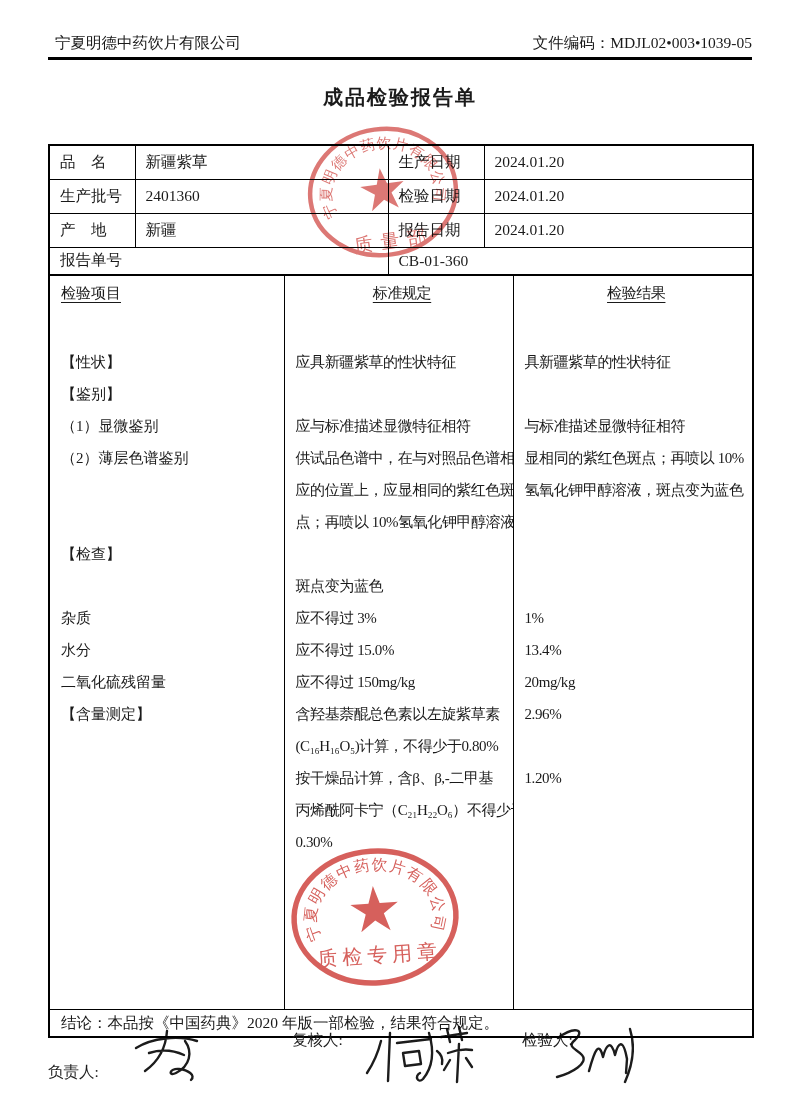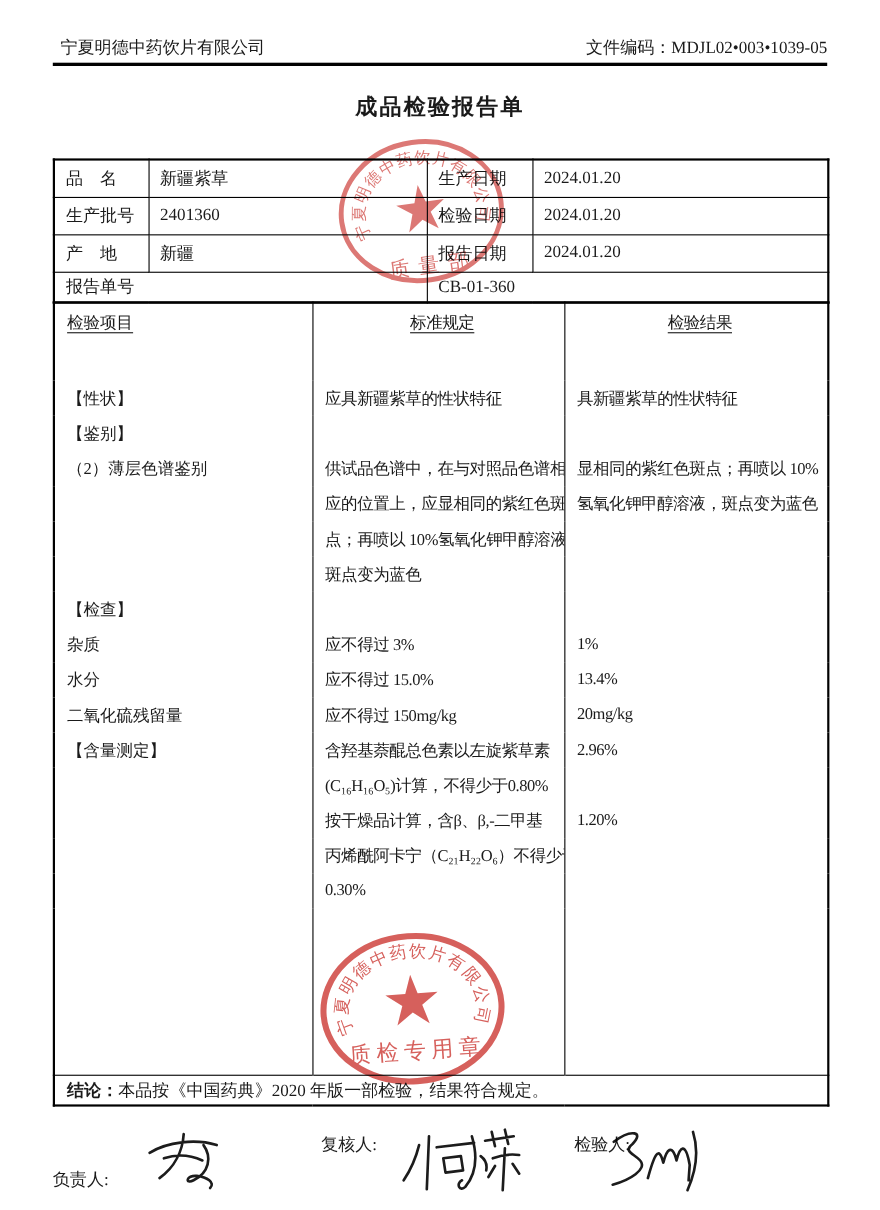--- a/index.html
+++ b/index.html
@@ -30,21 +30,21 @@
 
   .main { left:48px; top:274px; width:704px; border:2px solid #000; }
   .main td { font-size:15px; vertical-align:middle; padding:0 4px 0 11px; }
   .main td.c2, .main td.c3 { border-left:1px solid #000; letter-spacing:-0.4px; }
   .main tr.hdr td { height:62px; vertical-align:top; padding-top:8px; }
   .main tr.hdr td.c2, .main tr.hdr td.c3 { text-align:center; }
   .main tr.ln td { height:32px; }
   .main tr.fill td { height:151px; }
   .main tr.concl td { border-top:1px solid #000; height:26px; font-size:15.5px; letter-spacing:0; }
   .uline { text-decoration:underline; text-underline-offset:4px; }
-  .bold { font-weight:bold; }
+  .bold { font-weight:normal; }
 
   
   .sig-label { font-size:15.5px; }
   .sig-l1 { left:48px;  top:1062px; }
   .sig-l2 { left:292px; top:1030px; }
   .sig-l3 { left:522px; top:1030px; }
 
   
   .overlay { position:absolute; left:0; top:0; width:800px; height:1100px;
              pointer-events:none; mix-blend-mode:multiply; }
@@ -108,42 +108,47 @@
         <td class="c1">【性状】</td>
         <td class="c2">应具新疆紫草的性状特征</td>
         <td class="c3">具新疆紫草的性状特征</td>
       </tr>
   <tr class="ln">
         <td class="c1">【鉴别】</td>
         <td class="c2"></td>
         <td class="c3"></td>
       </tr>
   <tr class="ln">
+        <td class="c1">（1）显微鉴别</td>
+        <td class="c2">应与标准描述显微特征相符</td>
+        <td class="c3">与标准描述显微特征相符</td>
+      </tr>
+  <tr class="ln">
         <td class="c1">（2）薄层色谱鉴别</td>
         <td class="c2">供试品色谱中，在与对照品色谱相</td>
         <td class="c3">显相同的紫红色斑点；再喷以 10%</td>
       </tr>
   <tr class="ln">
         <td class="c1"></td>
         <td class="c2">应的位置上，应显相同的紫红色斑</td>
         <td class="c3">氢氧化钾甲醇溶液，斑点变为蓝色</td>
       </tr>
   <tr class="ln">
         <td class="c1"></td>
         <td class="c2">点；再喷以 10%氢氧化钾甲醇溶液，</td>
         <td class="c3"></td>
       </tr>
   <tr class="ln">
-        <td class="c1"></td>
-        <td class="c2">斑点变为蓝色</td>
-        <td class="c3"></td>
-      </tr>
-  <tr class="ln">
         <td class="c1">【检查】</td>
         <td class="c2"></td>
+        <td class="c3"></td>
+      </tr>
+  <tr class="ln">
+        <td class="c1"></td>
+        <td class="c2">斑点变为蓝色</td>
         <td class="c3"></td>
       </tr>
   <tr class="ln">
         <td class="c1">杂质</td>
         <td class="c2">应不得过 3%</td>
         <td class="c3">1%</td>
       </tr>
   <tr class="ln">
         <td class="c1">水分</td>
         <td class="c2">应不得过 15.0%</td>

